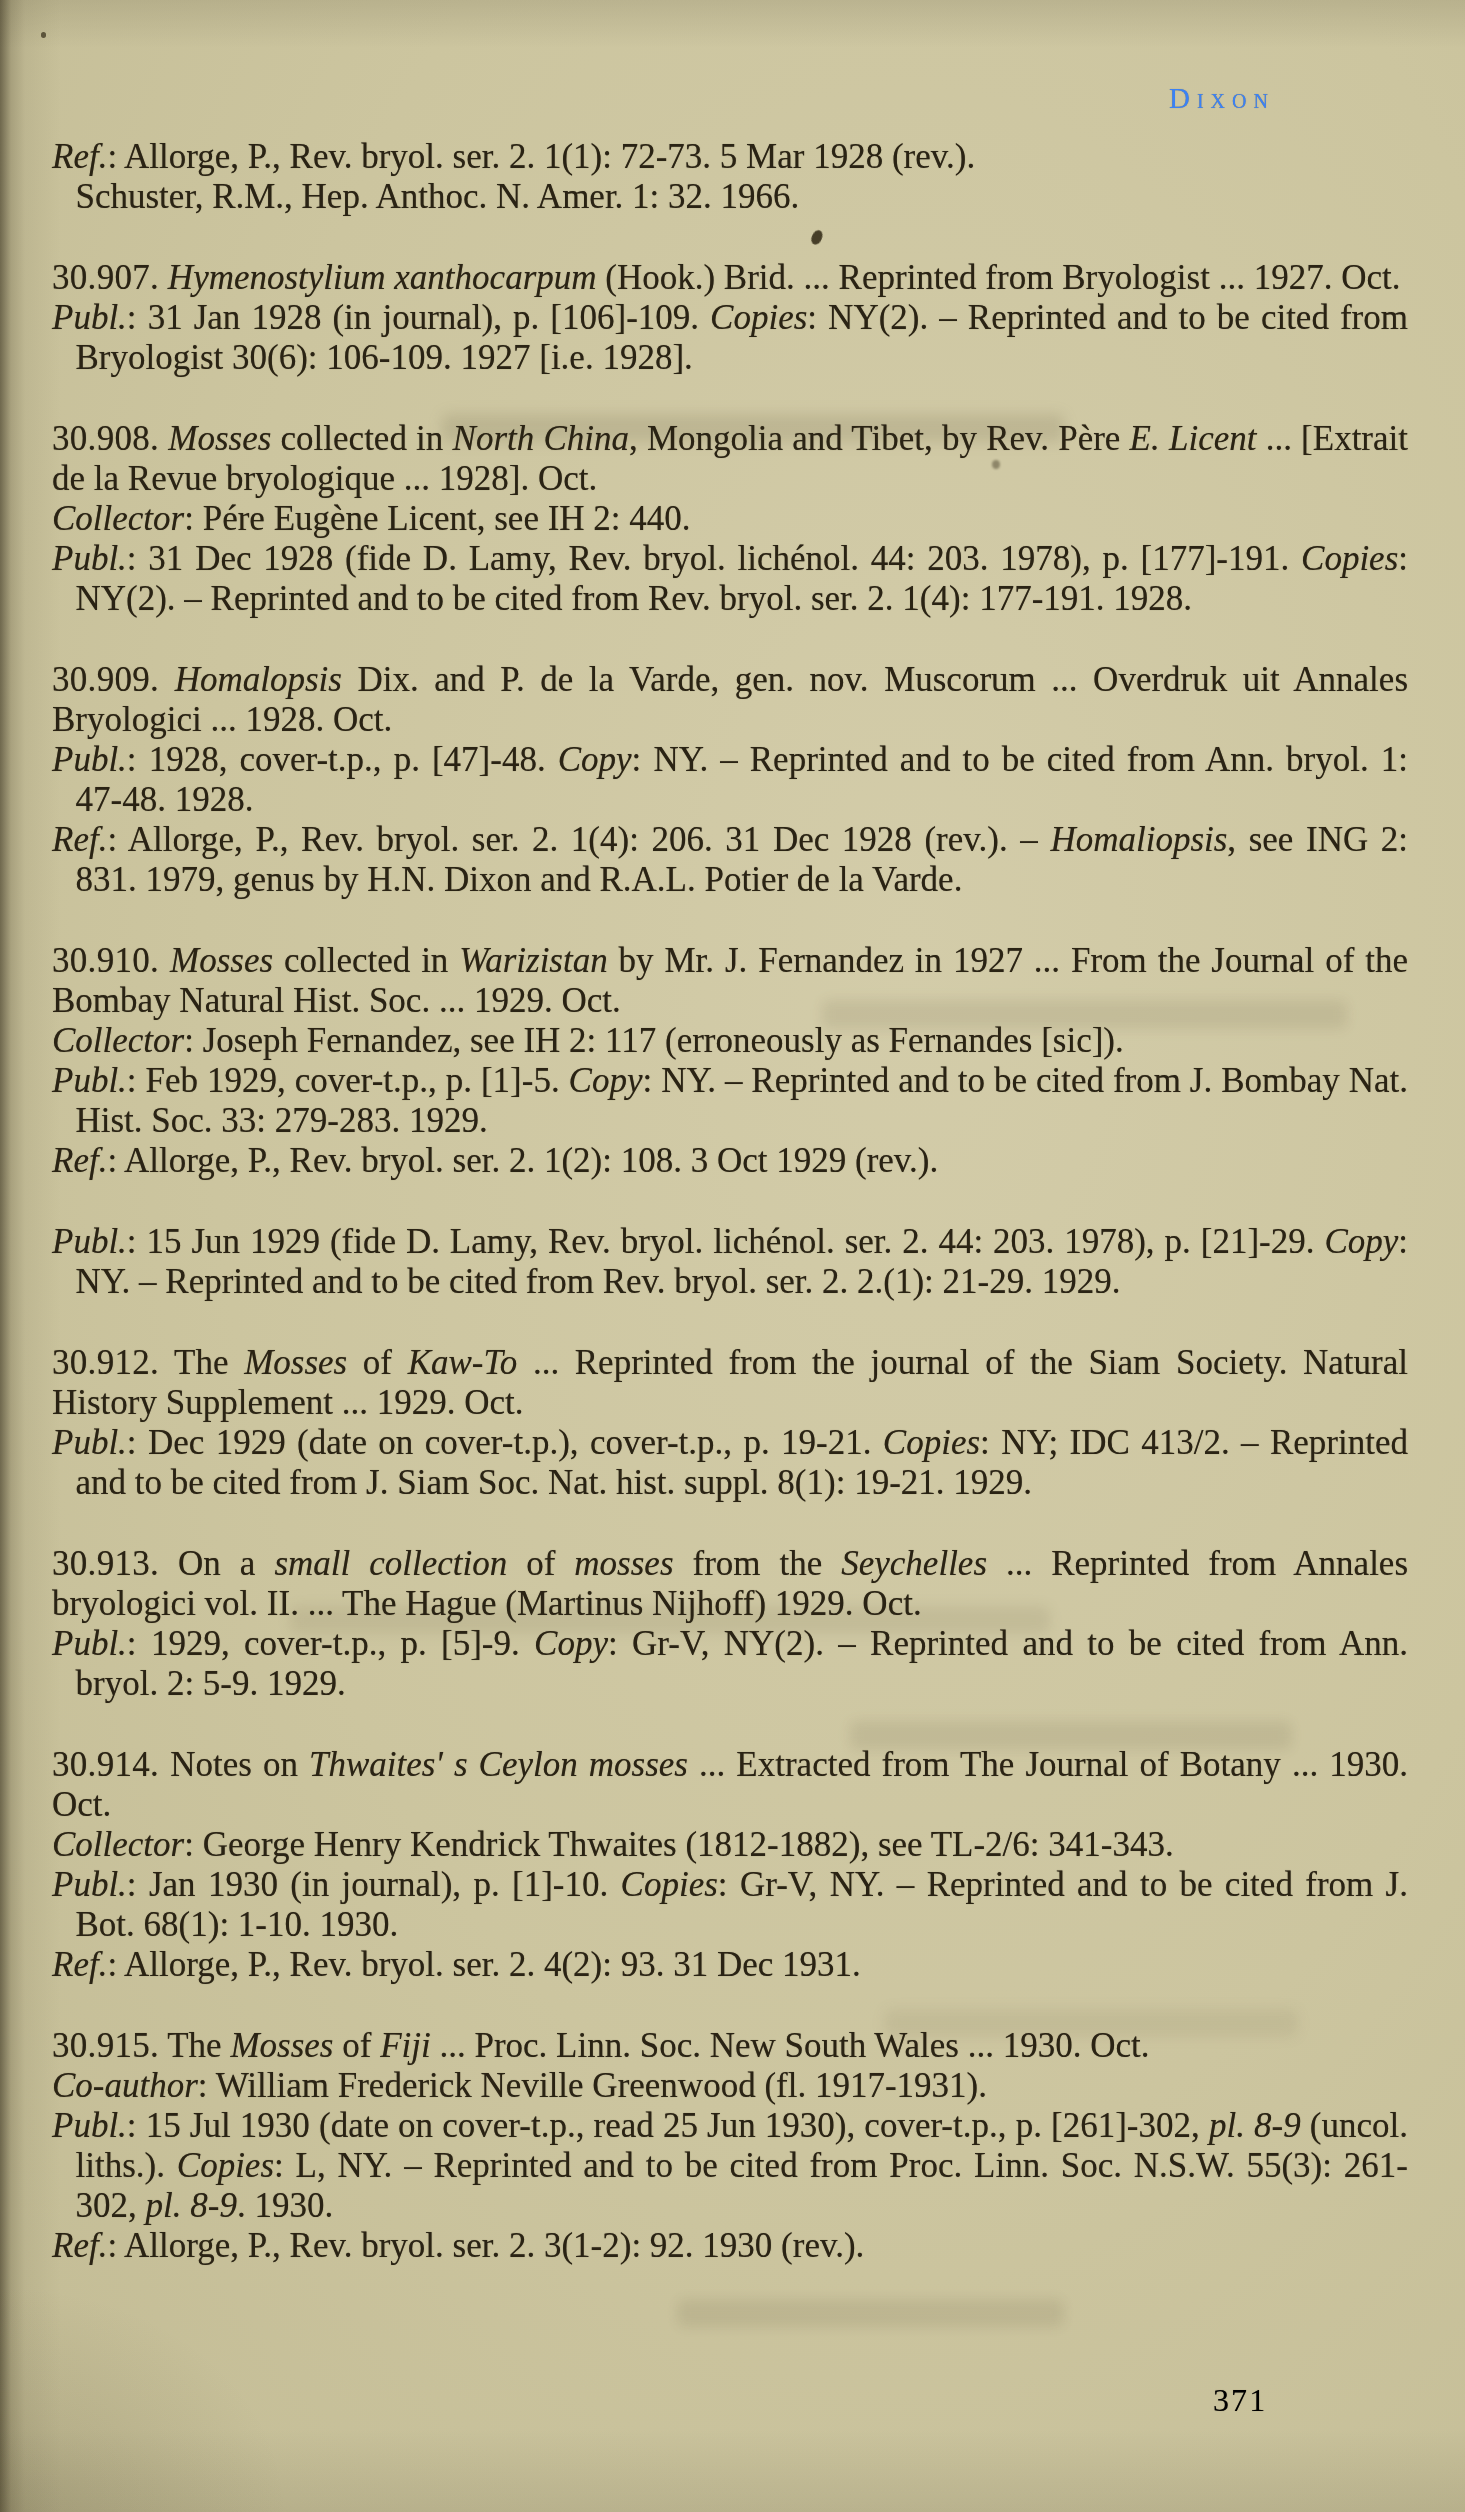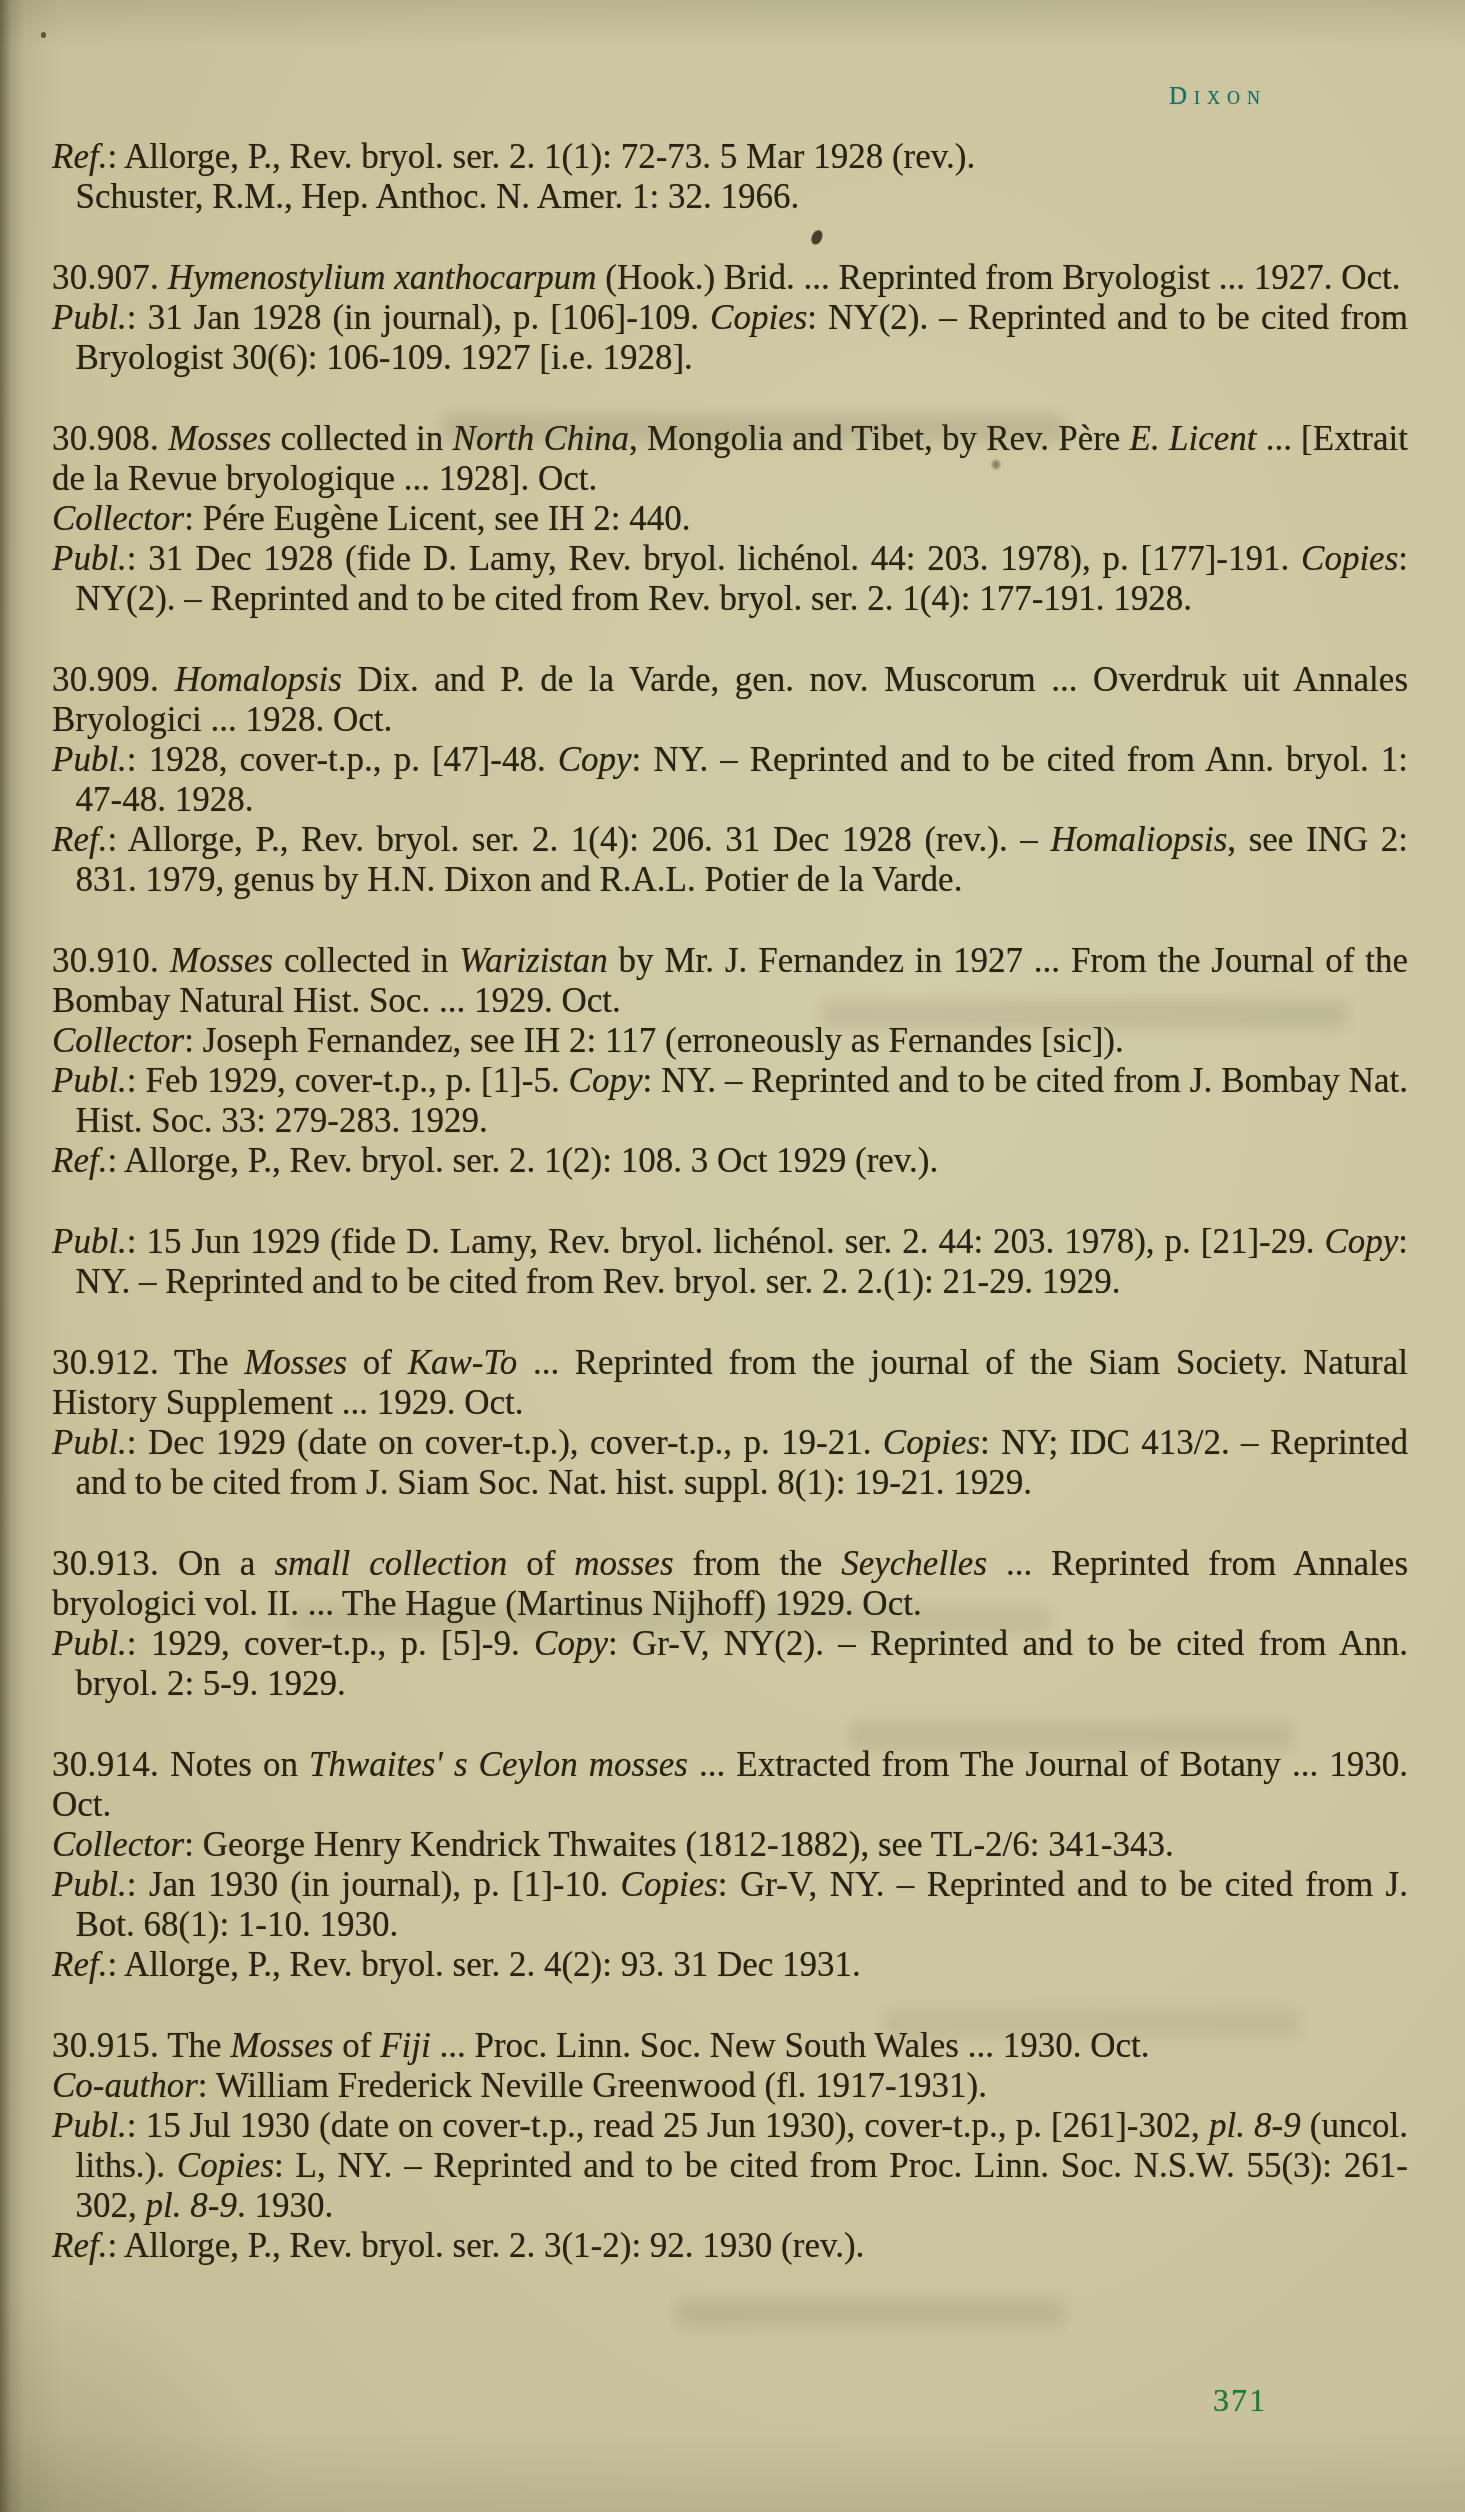--- a/index.html
+++ b/index.html
@@ -16,37 +16,37 @@
   .edge-top{position:absolute;left:0;top:0;right:0;height:48px;pointer-events:none;
     background:linear-gradient(180deg, rgba(70,63,40,0.14), rgba(0,0,0,0));}
   .edge-bottom{position:absolute;left:0;bottom:0;right:0;height:83px;pointer-events:none;
     background:linear-gradient(0deg, rgba(70,63,40,0.12), rgba(0,0,0,0));}
   .corner-bl{position:absolute;left:0;bottom:0;width:290px;height:228px;pointer-events:none;
     background:radial-gradient(ellipse at 0% 100%, rgba(84,76,48,0.20), rgba(0,0,0,0) 70%);}
 
   .running-head{
     position:absolute;left:1169px;top:82px;
     font-variant:small-caps;letter-spacing:7px;
-    font-size:25px;color:#0f766e;
+    font-size:29px;color:#3b82f6;
     text-shadow:0 0 0.7px rgba(45,39,23,0.5);
   }
   .text-block{
     position:absolute;left:52px;top:137px;width:1356px;
     font-size:35px;line-height:40px;color:#2a2314;
     text-shadow:0 0 0.8px rgba(42,35,20,0.55);
   }
   .para{margin:0;text-align:justify;}
   .para.detail{padding-left:23.5px;text-indent:-23.5px;}
   .entry{margin-top:41px;}
   .i{font-style:italic;}
   .b{font-weight:normal;letter-spacing:0.3px;}
 
   .folio{
     position:absolute;left:1213px;top:2382px;
-    font-size:32px;letter-spacing:2.1px;color:#15803d;
+    font-size:32px;letter-spacing:2.1px;color:#000000;
     text-shadow:0 0 0.7px rgba(42,35,20,0.5);
   }
 
   
   .speck{position:absolute;background:#342c18;border-radius:50%;pointer-events:none;}
   .speck.s1{left:812px;top:230px;width:10.4px;height:14.5px;transform:rotate(24deg);opacity:.88;filter:blur(0.4px);}
   .speck.s2{left:41px;top:32px;width:4.8px;height:5.5px;opacity:.7;filter:blur(0.3px);}
   .speck.s3{left:992px;top:460px;width:7.6px;height:9px;opacity:.42;filter:blur(0.8px);}
   
   .ghost{position:absolute;background:rgba(118,110,78,0.20);filter:blur(6.2px);border-radius:7px;pointer-events:none;}

